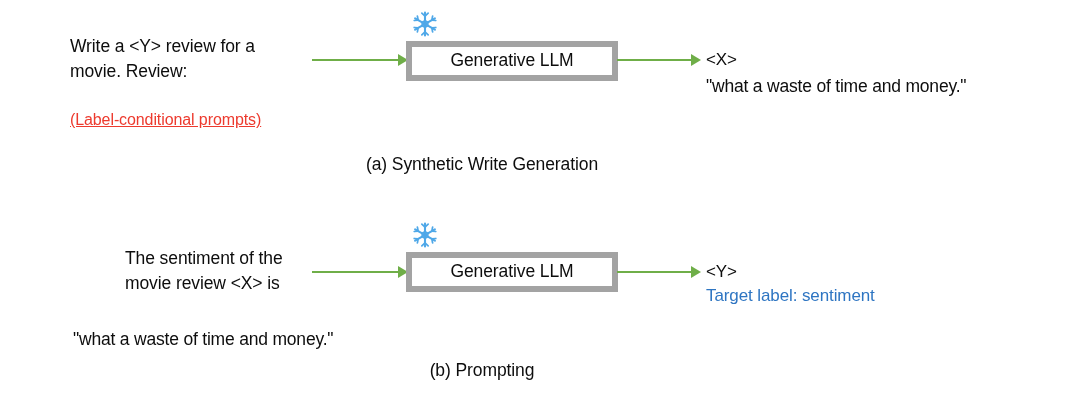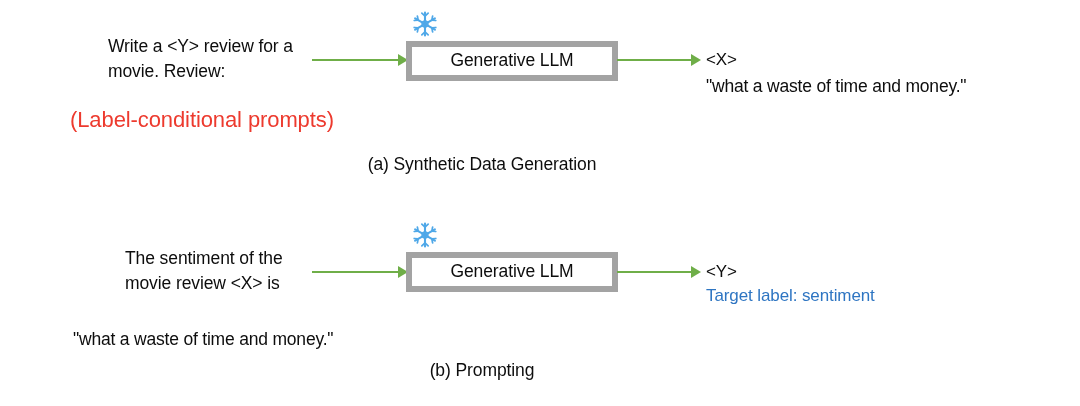--- a/index.html
+++ b/index.html
@@ -26,23 +26,24 @@
 
   
   .prompt-text {
     font-size: 17.5px;
     line-height: 25px;
     color: #0d0d0d;
     white-space: pre-line;
     letter-spacing: -0.1px;
   }
   .note-red {
-    font-size: 22px;
-    line-height: 24px;
-    letter-spacing: -0.1px;
+    font-size: 16px;
+    line-height: 24px;
+    letter-spacing: -0.1px;
+    text-decoration: underline;
   }
   .out-var {
     font-size: 17px;
     line-height: 24px;
     color: #0d0d0d;
     letter-spacing: -0.1px;
   }
   .out-quote {
     font-size: 17.5px;
     line-height: 25px;
@@ -88,21 +89,21 @@
   .arrow { display: block; }
 
   
   .snowflake { display: block; }
 </style>
 </head>
 <body>
 
 <div class="stage">
 
-  <div class="abs prompt-text" style="left:70px; top:34px; width:250px;margin-left:38px;">Write a &lt;Y&gt; review for a
+  <div class="abs prompt-text" style="left:70px; top:34px; width:250px;">Write a &lt;Y&gt; review for a
 movie. Review:</div>
 
   <div class="abs note-red" style="left:70px; top:108px; width:330px; color:#ED3A2E;">(Label-conditional prompts)</div>
 
   <div class="abs" style="left:312px; top:50px;">
     <svg class="arrow" width="96" height="20" viewBox="0 0 96 20" aria-hidden="true">
       <line x1="0" y1="10" x2="86" y2="10" stroke="#6FAE48" stroke-width="2"></line>
       <path d="M86 4 L96 10 L86 16 Z" fill="#6FAE48"></path>
     </svg>
   </div>
@@ -136,21 +137,21 @@
     <svg class="arrow" width="84" height="20" viewBox="0 0 84 20" aria-hidden="true">
       <line x1="0" y1="10" x2="74" y2="10" stroke="#6FAE48" stroke-width="2"></line>
       <path d="M74 4 L84 10 L74 16 Z" fill="#6FAE48"></path>
     </svg>
   </div>
 
   <div class="abs out-var" style="left:706px; top:48px;">&lt;X&gt;</div>
 
   <div class="abs out-quote" style="left:706px; top:74px; width:340px;">"what a waste of time and money."</div>
 
-  <div class="abs caption" style="left:282px; top:152px; width:400px;">(a) Synthetic Data Generation</div>
+  <div class="abs caption" style="left:282px; top:152px; width:400px;">(a) Synthetic Write Generation</div>
 
   <div class="abs prompt-text" style="left:125px; top:246px; width:240px;">The sentiment of the
 movie review &lt;X&gt; is</div>
 
   <div class="abs review-quote" style="left:73px; top:327px; width:400px;">"what a waste of time and money."</div>
 
   <div class="abs" style="left:312px; top:262px;">
     <svg class="arrow" width="96" height="20" viewBox="0 0 96 20" aria-hidden="true">
       <line x1="0" y1="10" x2="86" y2="10" stroke="#6FAE48" stroke-width="2"></line>
       <path d="M86 4 L96 10 L86 16 Z" fill="#6FAE48"></path>

